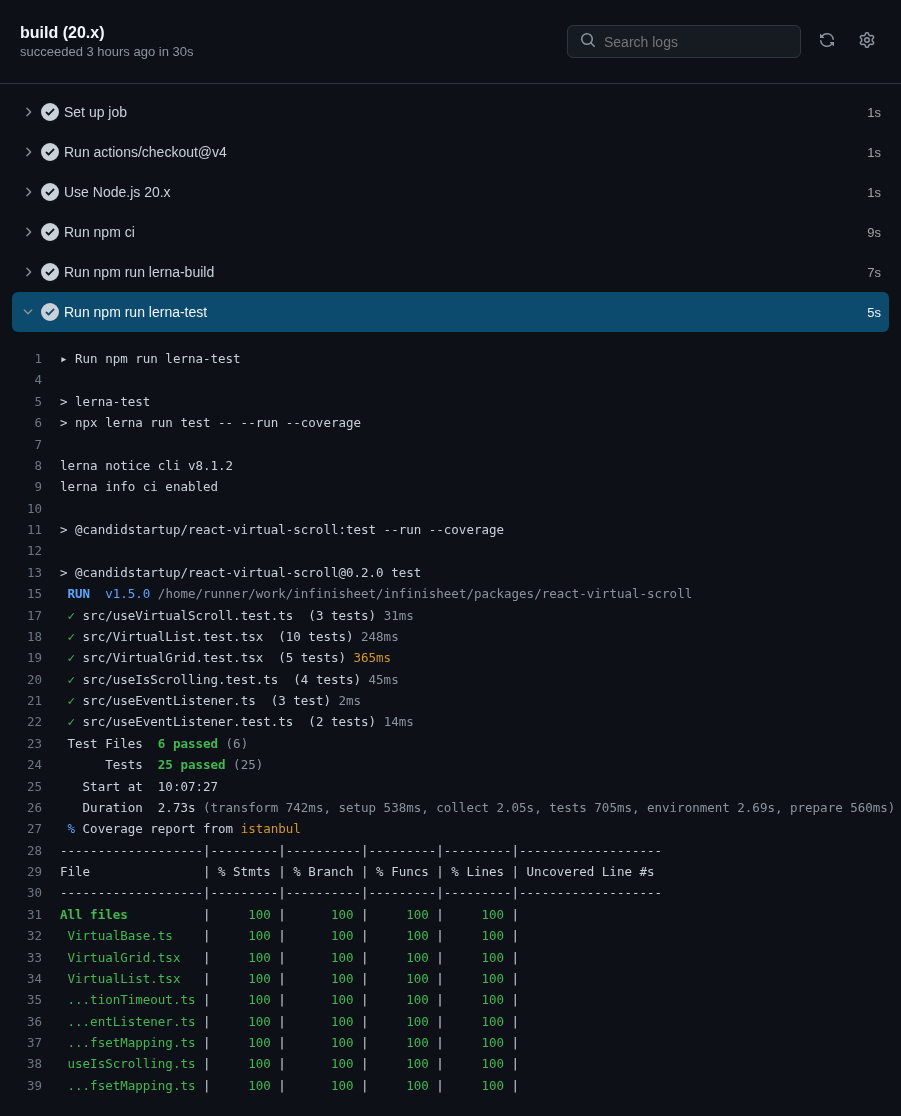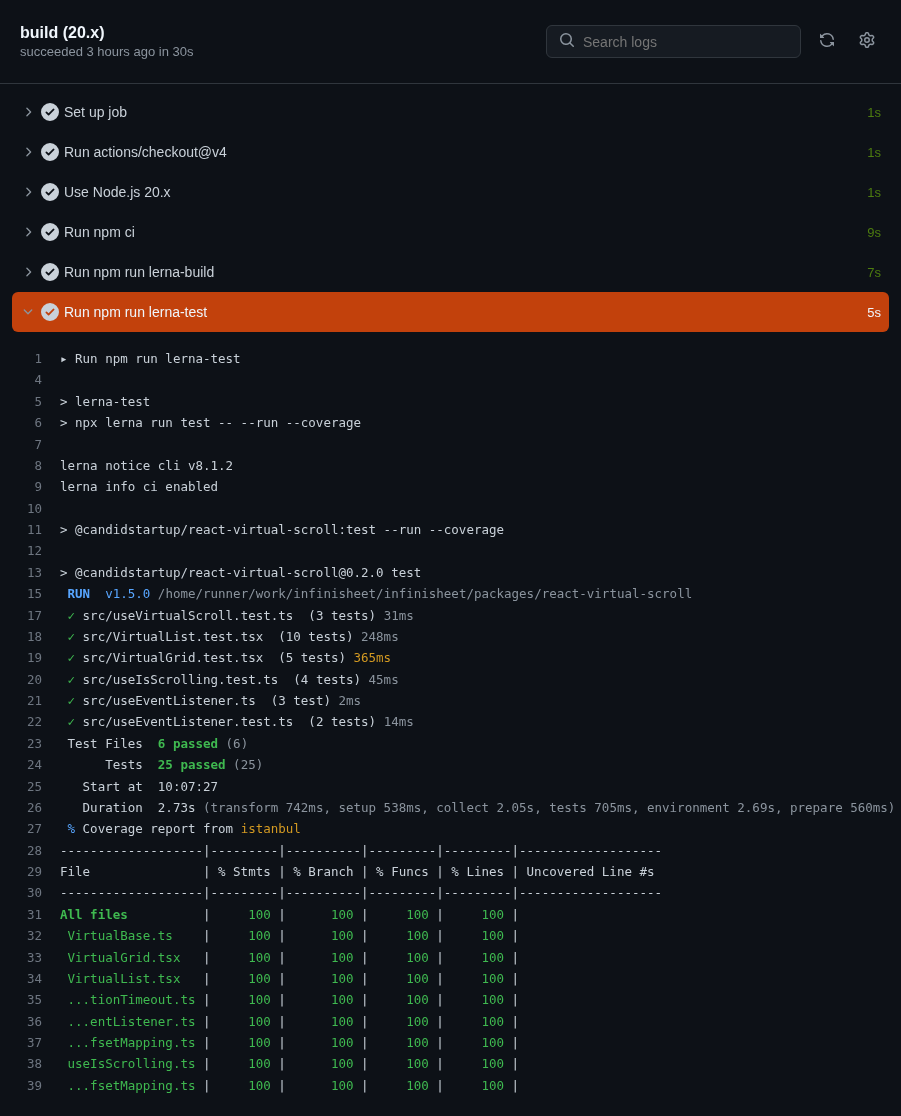--- a/index.html
+++ b/index.html
@@ -33,21 +33,21 @@
   align-items: center;
   gap: 12px;
 }
 .search-box {
   display: flex;
   align-items: center;
   background: #161b22;
   border: 1px solid #30363d;
   border-radius: 6px;
   padding: 6px 12px;
-  width: 255px;
+  width: 234px;
 }
 .search-box svg { fill: #8b949e; margin-right: 8px; }
 .search-input {
   background: transparent;
   border: none;
   color: #8b949e;
   font-size: 14px;
   outline: none;
   flex: 1;
 }
@@ -64,21 +64,21 @@
 .steps { padding: 8px 0; }
 .step {
   display: flex;
   align-items: center;
   padding: 10px 20px;
   gap: 4px;
   cursor: pointer;
   justify-content: flex-end;
 }
 .step.expanded {
-  background: #c2410c;
+  background: #0c4a6e;
   border-radius: 6px;
   margin: 0 12px;
   padding: 10px 8px;
 }
 .chevron {
   width: 16px;
   height: 16px;
   display: flex;
   align-items: center;
   justify-content: center;
@@ -90,21 +90,21 @@
   display: flex;
   align-items: center;
   justify-content: center;
 }
 .step-name {
   flex: 1;
   color: #c9d1d9;
 }
 .step.expanded .step-name { color: #f0f6fc; }
 .step-time {
-  color: #4d7c0f;
+  color: #a3a3a3;
   font-size: 13px;
 }
 .step.expanded .step-time { color: #f0f6fc; }
 .log-content {
   font-family: ui-monospace, SFMono-Regular, "SF Mono", Menlo, Consolas, monospace;
   font-size: 12.5px;
   padding: 8px 0;
 }
 .log-line {
   display: flex;

